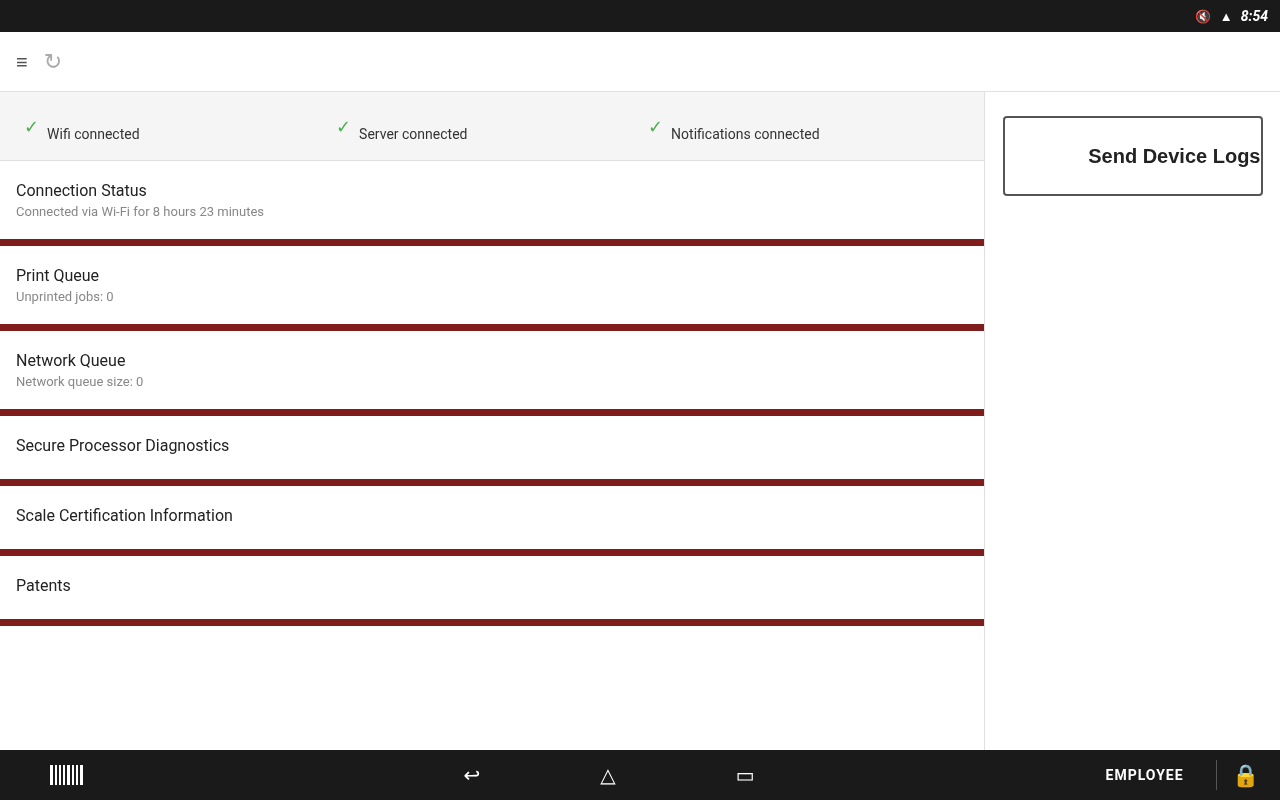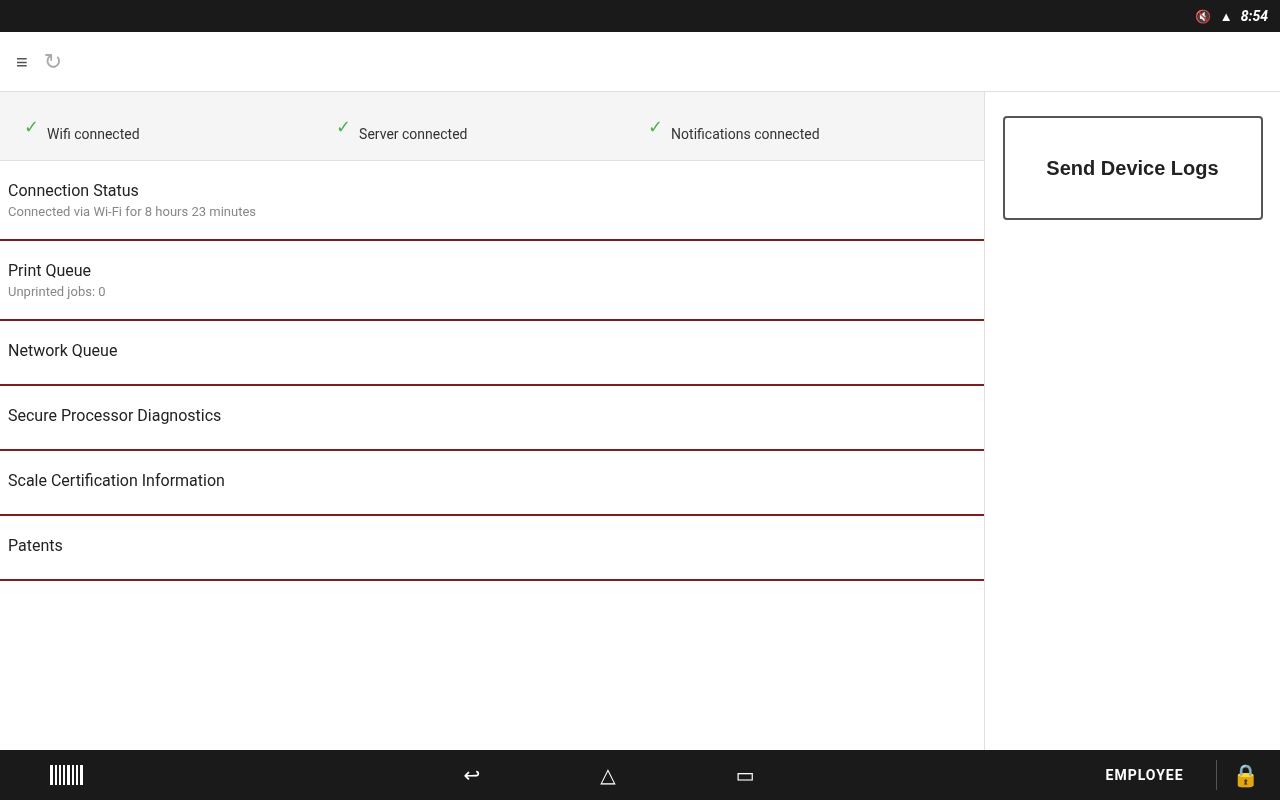--- a/index.html
+++ b/index.html
@@ -62,45 +62,45 @@
       display: flex;
       align-items: center;
       gap: 8px;
       flex: 1;
     }
     .check-icon { color: #4caf50; font-size: 18px; }
     .status-label { font-size: 14px; color: #333; margin-top: 16px; }
 
     
     .list-item {
-      padding: 20px 8px;
-      border-bottom: 2px solid #7f1d1d;
+      padding: 20px 16px;
+      border-bottom: 7px solid #7f1d1d;
       cursor: pointer;
     }
     .list-item-title { font-size: 16px; color: #222; margin-bottom: 4px; }
     .list-item-subtitle { font-size: 13px; color: #888; }
 
     
     #right-panel {
       width: 295px;
       background: #fff;
       display: flex;
       align-items: flex-start;
       justify-content: center;
       padding: 24px 16px;
     }
     #send-logs-btn {
       width: 260px;
-      height: 104px;
+      height: 80px;
       border: 2px solid #555;
       background: #fff;
       border-radius: 4px;
       display: flex;
       align-items: center;
-      justify-content: center;
+      justify-content: flex-end;
       cursor: pointer;
     }
     #send-logs-btn span {
       font-size: 20px;
       font-weight: bold;
       color: #222;
       text-align: center;
       line-height: 1.3;
     }
 
@@ -211,20 +211,21 @@
       <div class="list-item-subtitle">Connected via Wi-Fi for 8 hours 23 minutes</div>
     </div>
 
     <div class="list-item">
       <div class="list-item-title">Print Queue</div>
       <div class="list-item-subtitle">Unprinted jobs: 0</div>
     </div>
 
     <div class="list-item">
       <div class="list-item-title">Network Queue</div>
+      <div class="list-item-subtitle">Network queue size: 0</div>
     </div>
 
     <div class="list-item">
       <div class="list-item-title">Secure Processor Diagnostics</div>
     </div>
 
     <div class="list-item">
       <div class="list-item-title">Scale Certification Information</div>
     </div>
 

